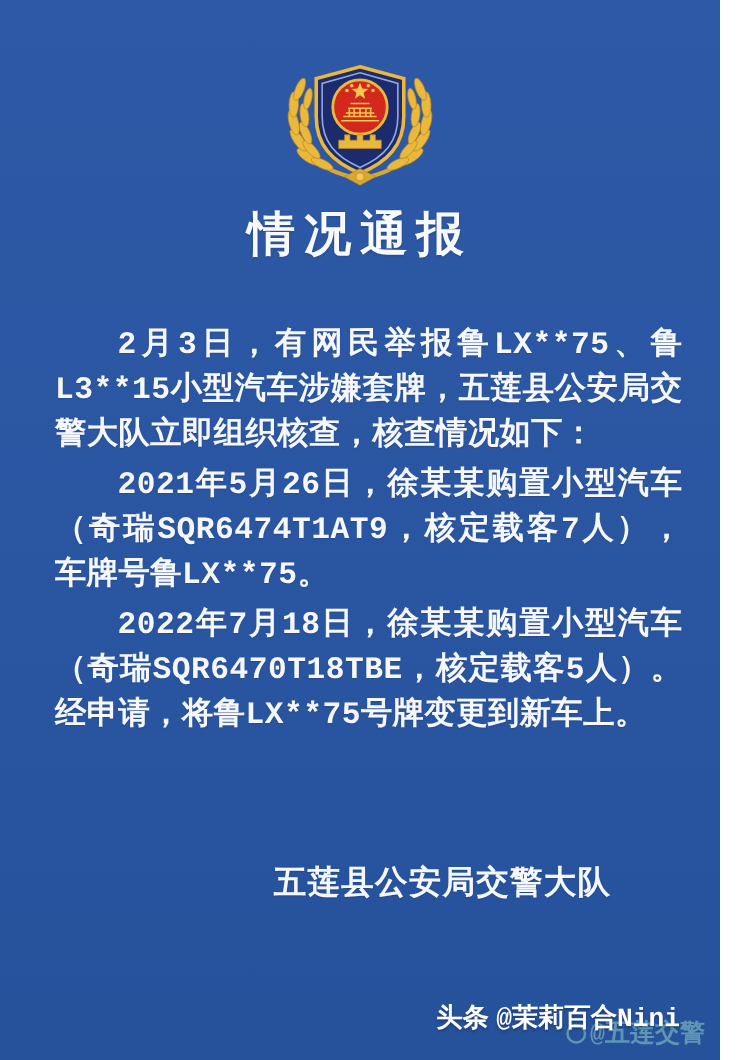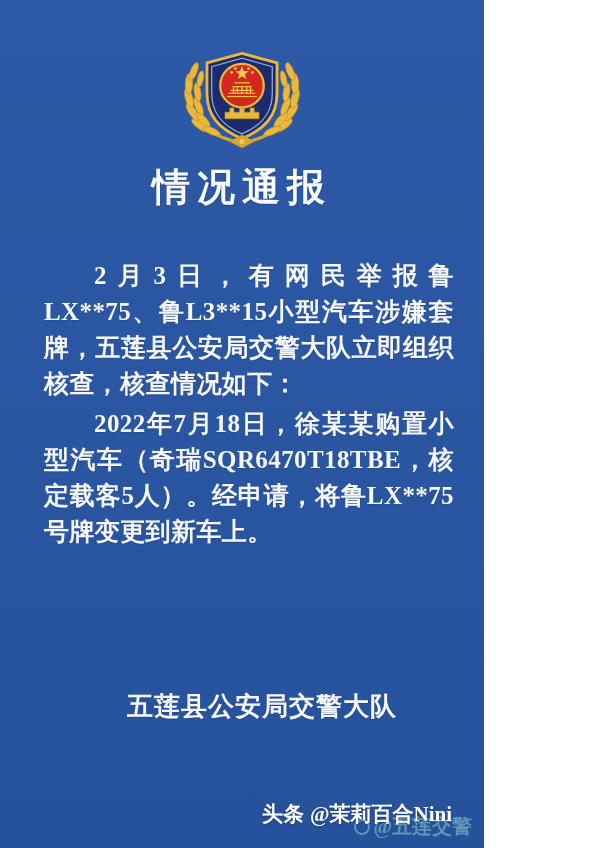--- a/index.html
+++ b/index.html
@@ -1,21 +1,21 @@
 <!DOCTYPE html>
 <html><head>
 <meta charset="utf-8">
 <style>
   html,body{margin:0;padding:0;}
   .page{
     position:relative;
-    width:484px;height:848px;
+    width:576px;height:848px;
     overflow:hidden;
     background:linear-gradient(180deg,#2e59a6 0%, #2a55a1 55%, #26519b 100%);
-    font-family:Liberation Serif, serif;
+    font-family:Liberation Mono, monospace;
     color:#ffffff;
   }
   .badge{
     position:absolute;top:44px;left:50%;transform:translateX(-50%);
     width:128px;height:106px;
   }
   .title{
     position:absolute;top:162px;left:0;width:100%;
     text-align:center;
     font-size:38px;font-weight:700;letter-spacing:7px;
@@ -117,20 +117,21 @@
 
       <path d="M66,96 l-13,7 13,7 13,-7 z" fill="#d8a832" stroke="#b98a25" stroke-width="0.6"></path>
       <circle cx="66" cy="103" r="3.4" fill="#f4c84e" stroke="#b98a25" stroke-width="0.6"></circle>
     </svg>
   </div>
 
   <h1 class="title">情况通报</h1>
 
   <div class="body">
     <p>2月3日，有网民举报鲁LX**75、鲁L3**15小型汽车涉嫌套牌，五莲县公安局交警大队立即组织核查，核查情况如下：</p>
+    <p>2021年5月26日，徐某某购置小型汽车（奇瑞SQR6474T1AT9，核定载客7人），车牌号鲁LX**75。</p>
     <p>2022年7月18日，徐某某购置小型汽车（奇瑞SQR6470T18TBE，核定载客5人）。经申请，将鲁LX**75号牌变更到新车上。</p>
   </div>
 
   <div class="signature">
     <div>五莲县公安局交警大队</div>
   </div>
 
   <div class="watermark">
     <div class="wm-weibo">
       <span class="wm-ring"></span><span>@五莲交警</span>

